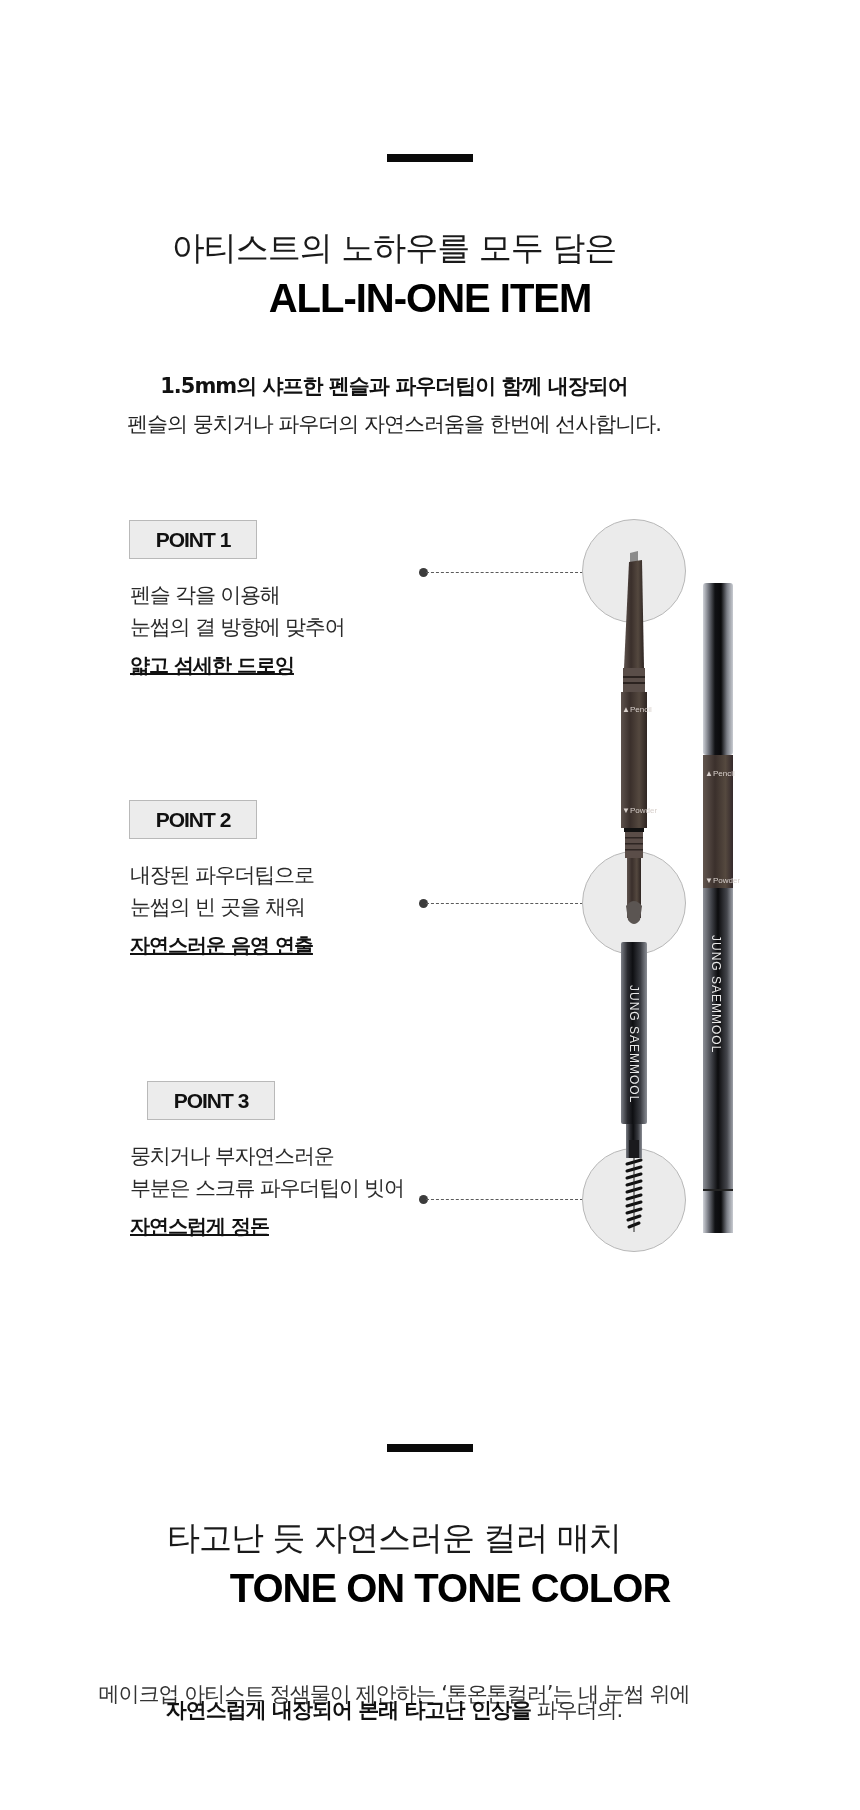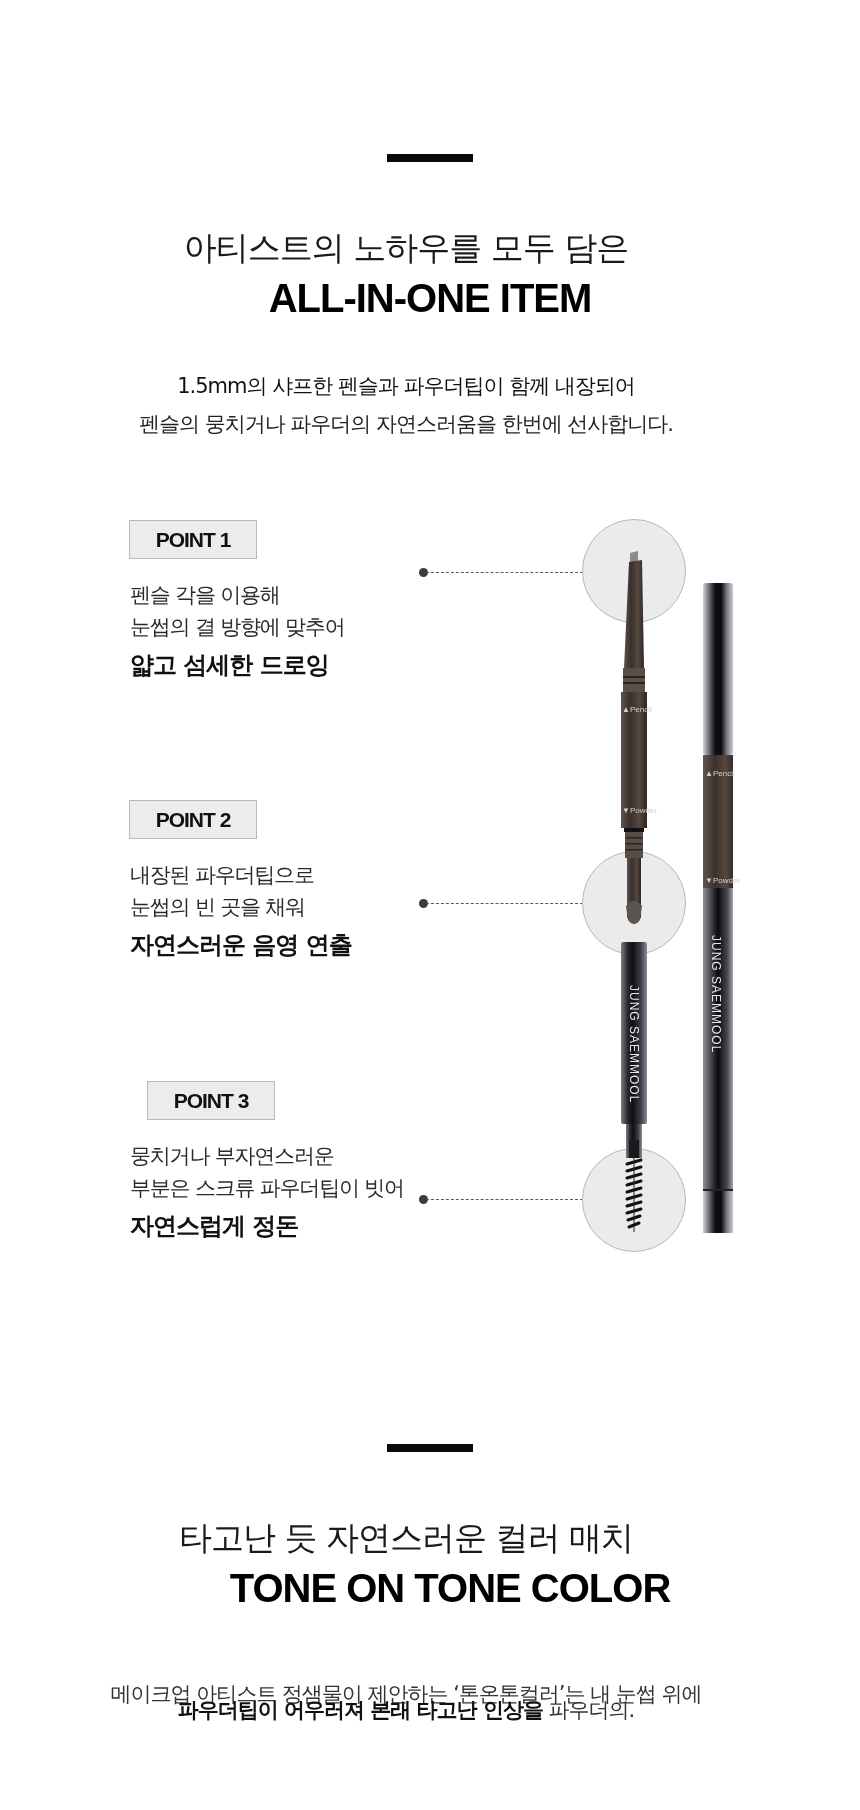--- a/index.html
+++ b/index.html
@@ -1,50 +1,50 @@
 <!DOCTYPE html>
 <html><head>
 <meta charset="utf-8">
 <style>
   * { margin:0; padding:0; box-sizing:border-box; }
   html, body { width:860px; height:1810px; background:#ffffff; overflow:hidden; }
   body { position:relative; font-family:"DejaVu Sans","Liberation Sans",sans-serif; color:#111; }
   .abs { position:absolute; }
   .bar { background:#0a0a0a; width:86px; height:8px; left:387px; }
-  .center { left:12px; width:760px; text-align:center; white-space:nowrap;padding-left:28px; }
+  .center { left:0; width:760px; text-align:center; white-space:nowrap;padding-left:28px; }
   .kheading { font-size:33px; font-weight:400; letter-spacing:-1px; color:#1a1a1a; }
   .eheading-wrap { left:0; width:860px; text-align:center; }
   .ehl { position:relative; display:inline-block; font-family:"Liberation Sans",sans-serif; font-weight:700; font-size:40px; letter-spacing:-1px; color:#000; line-height:44px; padding:0 10px; }
   .ehl::before { content:""; position:absolute; left:0; right:0; bottom:-4px; height:22px; background:#c4c4c4; z-index:-1; }
   .ehl span { position:relative; }
   .sub { font-size:21px; letter-spacing:-1px; color:#222; }
   .sub.strong { color:#111; }
   .point-badge { left:129px; width:128px; height:39px; background:#ececec; border:1px solid #b9b9b9; font-family:"Liberation Sans",sans-serif; font-weight:700; font-size:21px; letter-spacing:-1px; text-align:center; line-height:37px; color:#111; }
   .p-line { left:130px; font-size:21px; letter-spacing:-1.2px; color:#2a2a2a; white-space:nowrap; line-height:30px; }
-  .p-strong { left:130px; font-size:24px; font-weight:700; letter-spacing:-1px; color:#111; white-space:nowrap; line-height:34px; }
+  .p-strong { left:130px; font-size:20px; font-weight:700; letter-spacing:-1px; color:#111; white-space:nowrap; line-height:34px;text-decoration:underline; }
   .dot { width:9px; height:9px; border-radius:50%; background:#3c3c3c; }
   .dash { height:0; border-top:1.5px dashed #5a5a5a; }
   .circle { width:104px; height:104px; border-radius:50%; background:#ebebeb; border:1px solid #b8b8b8; }
   .label-v { font-family:"Liberation Sans",sans-serif; font-size:8px; color:#d8d0cc; white-space:nowrap; }
   .brand { font-family:"Liberation Sans",sans-serif; font-size:12px; color:#e8e8e8; letter-spacing:1px; white-space:nowrap; writing-mode:vertical-rl; }
   .desc { font-size:21px; letter-spacing:-1px; color:#333; }
   .desc b { color:#111; }
 </style>
 </head>
 <body>
 
 <div class="abs bar" style="top:154px;"></div>
 
 <div class="abs center kheading" style="top:226px;">아티스트의 노하우를 모두 담은</div>
 
 <div class="abs eheading-wrap" style="top:276px;">
   <span class="ehl"><span>ALL-IN-ONE ITEM</span></span>
 </div>
 
-<div class="abs center sub strong" style="top:372px;">1.5mm의 샤프한 펜슬과 파우더팁이 함께 내장되어</div>
+<div class="abs center sub strong" style="top:372px;font-weight:bold;">1.5mm의 샤프한 펜슬과 파우더팁이 함께 내장되어</div>
 <div class="abs center sub" style="top:410px;">펜슬의 뭉치거나 파우더의 자연스러움을 한번에 선사합니다.</div>
 
 <div>
   <div class="abs point-badge" style="top:520px;">POINT 1</div>
   <div class="abs p-line" style="top:580px;">펜슬 각을 이용해</div>
   <div class="abs p-line" style="top:612px;">눈썹의 결 방향에 맞추어</div>
   <div class="abs p-strong" style="top:648px;">얇고 섬세한 드로잉</div>
 </div>
 
 <div>
@@ -169,14 +169,14 @@
 <div class="abs bar" style="top:1444px;"></div>
 
 <div class="abs center kheading" style="top:1516px;">타고난 듯 자연스러운 컬러 매치</div>
 
 <div class="abs eheading-wrap" style="top:1566px;padding-left:40px;">
   <span class="ehl" style="padding:0 12px;"><span>TONE ON TONE COLOR</span></span>
 </div>
 
 <div class="abs center desc" style="top:1658px;margin-top:22px;">메이크업 아티스트 정샘물이 제안하는 ‘톤온톤컬러’는 내 눈썹 위에</div>
 <div class="abs center desc" style="top:1696px;">
-  <b>파우더팁이 어우러져 본래 타고난 인상을</b><span> 파우더의.</span>
+  <b>자연스럽게 내장되어 본래 타고난 인상을</b><span> 파우더의.</span>
 </div>
 
 </body></html>

